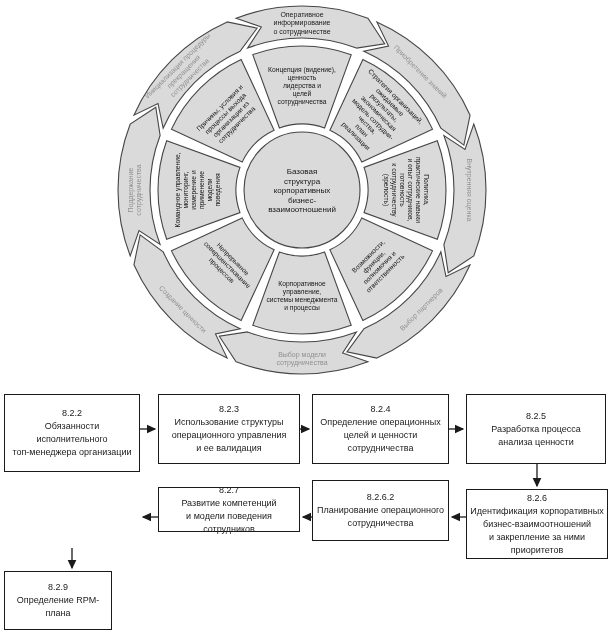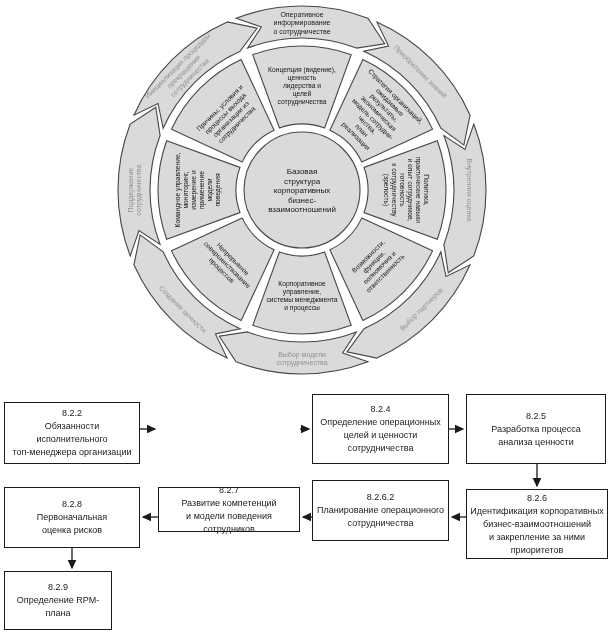--- a/index.html
+++ b/index.html
@@ -67,41 +67,42 @@
   <line x1="140" y1="39" x2="155" y2="39" stroke="#1a1a1a" stroke-width="1.3" marker-end="url(#ah)"></line>
       <line x1="300" y1="39" x2="309" y2="39" stroke="#1a1a1a" stroke-width="1.3" marker-end="url(#ah)"></line>
       <line x1="449" y1="39" x2="463" y2="39" stroke="#1a1a1a" stroke-width="1.3" marker-end="url(#ah)"></line>
       <line x1="537" y1="74" x2="537" y2="96" stroke="#1a1a1a" stroke-width="1.3" marker-end="url(#ah)"></line>
       <line x1="466" y1="127" x2="452" y2="127" stroke="#1a1a1a" stroke-width="1.3" marker-end="url(#ah)"></line>
       <line x1="312" y1="127" x2="303" y2="127" stroke="#1a1a1a" stroke-width="1.3" marker-end="url(#ah)"></line>
       <line x1="158" y1="127" x2="143" y2="127" stroke="#1a1a1a" stroke-width="1.3" marker-end="url(#ah)"></line>
       <line x1="72" y1="158" x2="72" y2="178" stroke="#1a1a1a" stroke-width="1.3" marker-end="url(#ah)"></line>
     </svg>
 
-  <div class="fbox" style="left:4px;top:12px;width:136px;height:62px">
+  <div class="fbox" style="left:4px;top:4px;width:136px;height:78px">
     <div class="fnum">8.2.2</div>
     <div class="ftitle">Обязанности
 исполнительного
 топ-менеджера организации</div>
+  </div>
+  <div class="fbox" style="left:158px;top:4px;width:142px;height:70px">
+    <div class="fnum">8.2.3</div>
+    <div class="ftitle">Использование структуры
+операционного управления
+и ее валидация</div>
   </div>
   <div class="fbox" style="left:312px;top:4px;width:137px;height:70px">
     <div class="fnum">8.2.4</div>
     <div class="ftitle">Определение операционных
 целей и ценности
 сотрудничества</div>
   </div>
   <div class="fbox" style="left:466px;top:4px;width:140px;height:70px">
     <div class="fnum">8.2.5</div>
     <div class="ftitle">Разработка процесса
 анализа ценности</div>
-  </div>
-  <div class="fbox" style="left:4px;top:97px;width:136px;height:61px">
-    <div class="fnum">8.2.8</div>
-    <div class="ftitle">Первоначальная
-оценка рисков</div>
   </div>
   <div class="fbox" style="left:158px;top:97px;width:142px;height:45px">
     <div class="fnum">8.2.7</div>
     <div class="ftitle">Развитие компетенций
 и модели поведения
 сотрудников</div>
   </div>
   <div class="fbox" style="left:312px;top:90px;width:137px;height:61px">
     <div class="fnum">8.2.6.2</div>
     <div class="ftitle">Планирование операционного

